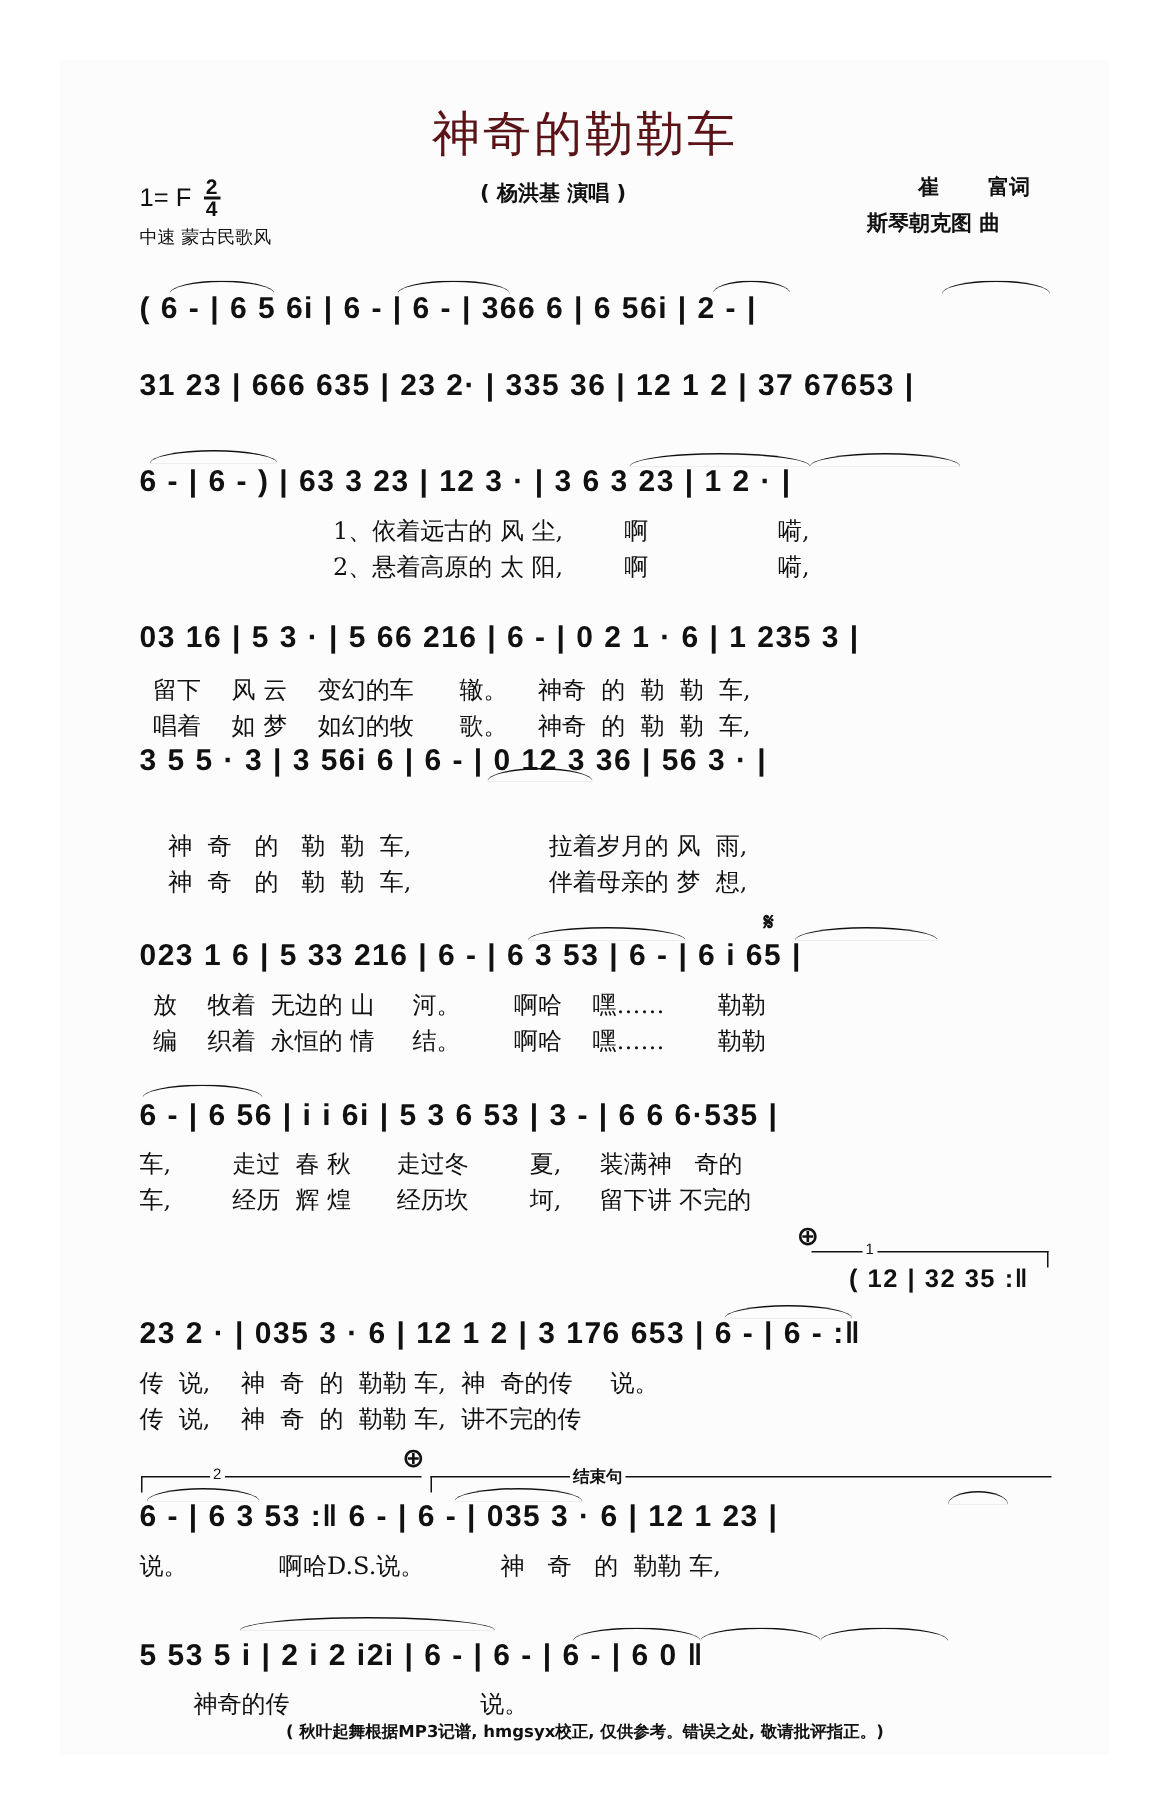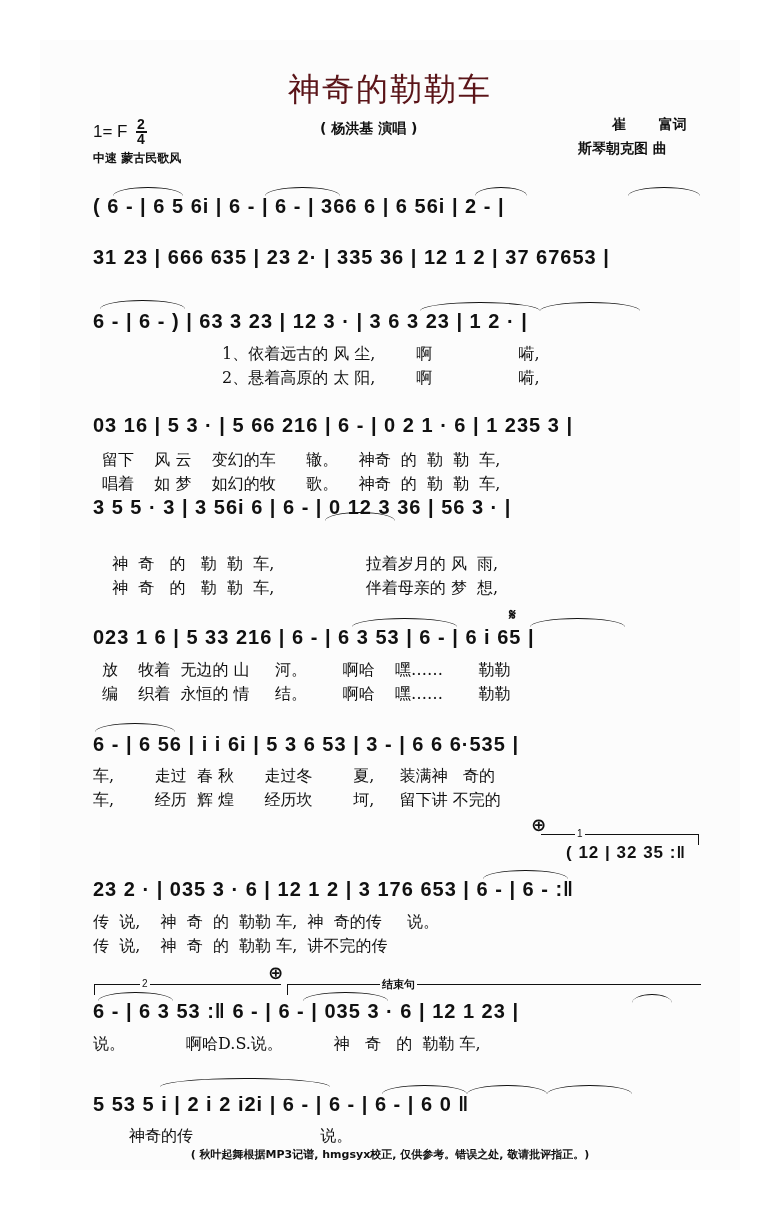--- a/index.html
+++ b/index.html
@@ -7,21 +7,21 @@
     width: 780px; height: 1210px; background: #ffffff; position: relative;
     font-family: "Liberation Sans", "DejaVu Sans", sans-serif; color: #111;
     overflow: hidden;
   }
   .sheet { position: absolute; left: 40px; top: 40px; width: 700px; height: 1130px; background: #fcfcfc; }
   .title { position: absolute; left: 0; top: 68px; width: 780px; text-align: center;
     font-size: 32px; color: #5a1418; letter-spacing: 2px; font-family: "DejaVu Sans", sans-serif; }
   .key { position: absolute; left: 93px; top: 118px; font-size: 17px; display: flex; align-items: center; }
   .frac { display: inline-flex; flex-direction: column; align-items: center; margin-left: 8px; font-size: 14px; font-weight: bold; line-height: 13px; }
   .frac .bar { width: 11px; height: 1.5px; background: #111; }
-  .tempo { position: absolute; left: 93px; top: 150px; font-size: 12px; font-weight: bold; font-family: "DejaVu Sans", sans-serif; }
+  .tempo { position: absolute; left: 93px; top: 150px; font-size: 12px; font-weight: normal; font-family: "DejaVu Sans", sans-serif; }
   .singer { position: absolute; left: 320px; top: 120px; font-size: 14px; font-weight: bold; font-family: "DejaVu Sans", sans-serif; }
   .lyricist { position: absolute; left: 612px; top: 116px; font-size: 14px; font-weight: bold; font-family: "DejaVu Serif", serif; word-spacing: 28px; }
   .composer { position: absolute; left: 578px; top: 140px; font-size: 14px; font-weight: bold; font-family: "DejaVu Serif", serif; }
 
   .line { position: absolute; left: 93px; font-size: 20px; font-weight: bold; white-space: nowrap;
     font-family: Liberation Sans, sans-serif; letter-spacing: 1px; }
   .lyric { position: absolute; left: 93px; font-size: 16px; white-space: pre;
     font-family: "DejaVu Serif", "Liberation Serif", serif; }
   .slur { position: absolute; border-top: 1.6px solid #111; border-radius: 50% 50% 0 0 / 100% 100% 0 0; height: 8px; }
   .bracket { position: absolute; border-top: 1px solid #111; border-left: 1px solid #111; height: 10px; }

